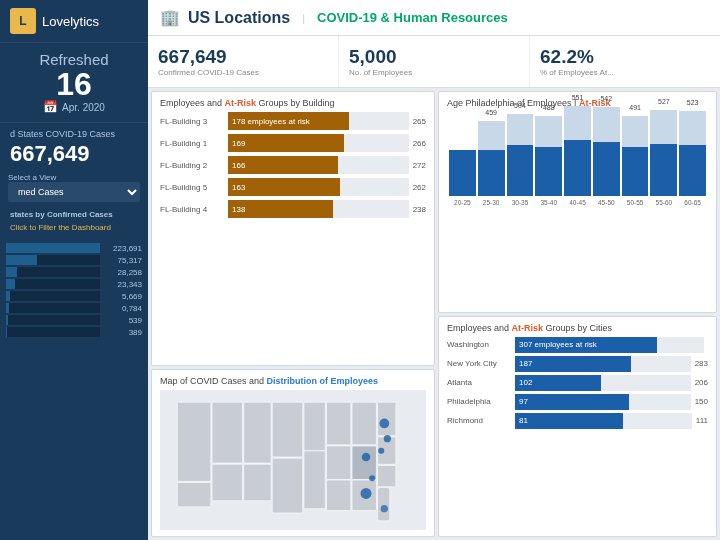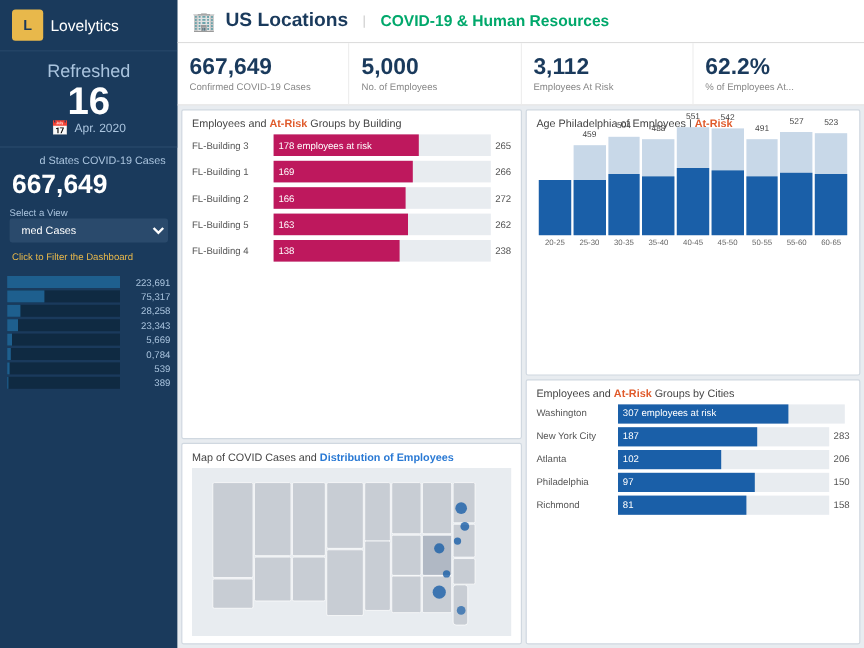--- a/index.html
+++ b/index.html
@@ -22,21 +22,21 @@
 
     #sidebar .refresh-section {
       background: #1a3a5c; padding: 8px 10px; text-align: center; border-bottom: 1px solid #2a4a6c;
     }
     #sidebar .refresh-label { font-size: 15px; color: #aac4de; }
     #sidebar .refresh-date-num { font-size: 32px; font-weight: 700; color: #fff; line-height: 1; }
     #sidebar .refresh-month { font-size: 10px; color: #aac4de; display: flex; align-items: center; gap: 4px; justify-content: center; }
     #sidebar .cal-icon { font-size: 12px; }
 
     #sidebar .cases-label {
-      font-size: 9px; color: #aac4de; padding: 6px 10px 2px; text-align: right;
+      font-size: 9px; color: #aac4de; padding: 6px 10px 2px; text-align: left;
     }
     #sidebar .cases-num {
       font-size: 22px; font-weight: 700; color: #fff; padding: 0 10px 4px;
     }
     #sidebar .view-select {
       margin: 0 8px 6px; background: #2a4a6c; border: none; color: #fff;
       padding: 4px 6px; font-size: 9px; width: calc(100% - 16px); cursor: pointer;
       border-radius: 2px;
     }
     #sidebar .filter-label {
@@ -100,21 +100,21 @@
       font-size: 9px; color: #444; margin-bottom: 4px; font-weight: 500;
     }
     .panel-title .at-risk { color: #e05a2b; font-weight: 600; }
     .panel-title .dist { color: #2979d4; font-weight: 600; }
 
     
     #building-panel { flex: 1; }
     .bld-row { display: flex; align-items: center; margin-bottom: 4px; }
     .bld-label { font-size: 8px; color: #555; width: 68px; flex-shrink: 0; }
     .bld-bar-outer { flex: 1; height: 18px; background: #e8ecf0; position: relative; }
-    .bld-bar-fill { height: 100%; background: #be185d; display: flex; align-items: center; padding-left: 4px; }
+    .bld-bar-fill { height: 100%; background: #a16207; display: flex; align-items: center; padding-left: 4px; }
     .bld-bar-text { font-size: 8px; color: #fff; white-space: nowrap; }
     .bld-bar-total { font-size: 8px; color: #555; margin-left: 4px; }
 
     
     #map-panel { height: 168px; }
     .map-container {
       width: 100%; height: 140px; position: relative; background: #e8ecf0; overflow: hidden;
     }
 
     
@@ -146,20 +146,21 @@
       <span class="cal-icon">📅</span>
       <span>Apr. 2020</span>
     </div>
   </div>
   <div class="cases-label">d States COVID-19 Cases</div>
   <div class="cases-num">667,649</div>
   <div style="padding: 2px 8px 0; font-size:8px; color:#aac4de;">Select a View</div>
   <select class="view-select">
     <option>med Cases</option>
   </select>
+  <div class="filter-label">states by Confirmed Cases</div>
   <div class="click-filter">Click to Filter the Dashboard</div>
   <div class="state-bars" id="state-bars-container">
       <div class="state-row">
     <div class="state-bar-outer">
       <div class="state-bar-fill" style="width:100%"></div>
     </div>
     <span class="state-val">223,691</span>
   </div>
       <div class="state-row">
     <div class="state-bar-outer">
@@ -216,24 +217,20 @@
   </div>
 
   <div id="kpi-row">
       <div class="kpi-item">
     <div class="kpi-num">667,649</div>
     <div class="kpi-label">Confirmed COVID-19 Cases</div>
   </div>
       <div class="kpi-item">
     <div class="kpi-num">5,000</div>
     <div class="kpi-label">No. of Employees</div>
-  </div>
-      <div class="kpi-item">
-    <div class="kpi-num">3,112</div>
-    <div class="kpi-label">Employees At Risk</div>
   </div>
       <div class="kpi-item">
     <div class="kpi-num">62.2%</div>
     <div class="kpi-label">% of Employees At...</div>
   </div>
     </div>
 
   <div id="content-area">
 
     <div id="left-panels">
@@ -464,19 +461,19 @@
     </div>
     <span class="city-bar-total">150</span>
   </div>
             <div class="city-row">
     <div class="city-name">Richmond</div>
     <div class="city-bar-outer">
       <div class="city-bar-fill" style="width:61%">
         <span class="city-bar-text">81</span>
       </div>
     </div>
-    <span class="city-bar-total">158</span>
+    <span class="city-bar-total">111</span>
   </div>
           </div>
       </div>
     </div>
   </div>
 </div>
 
 </body></html>

